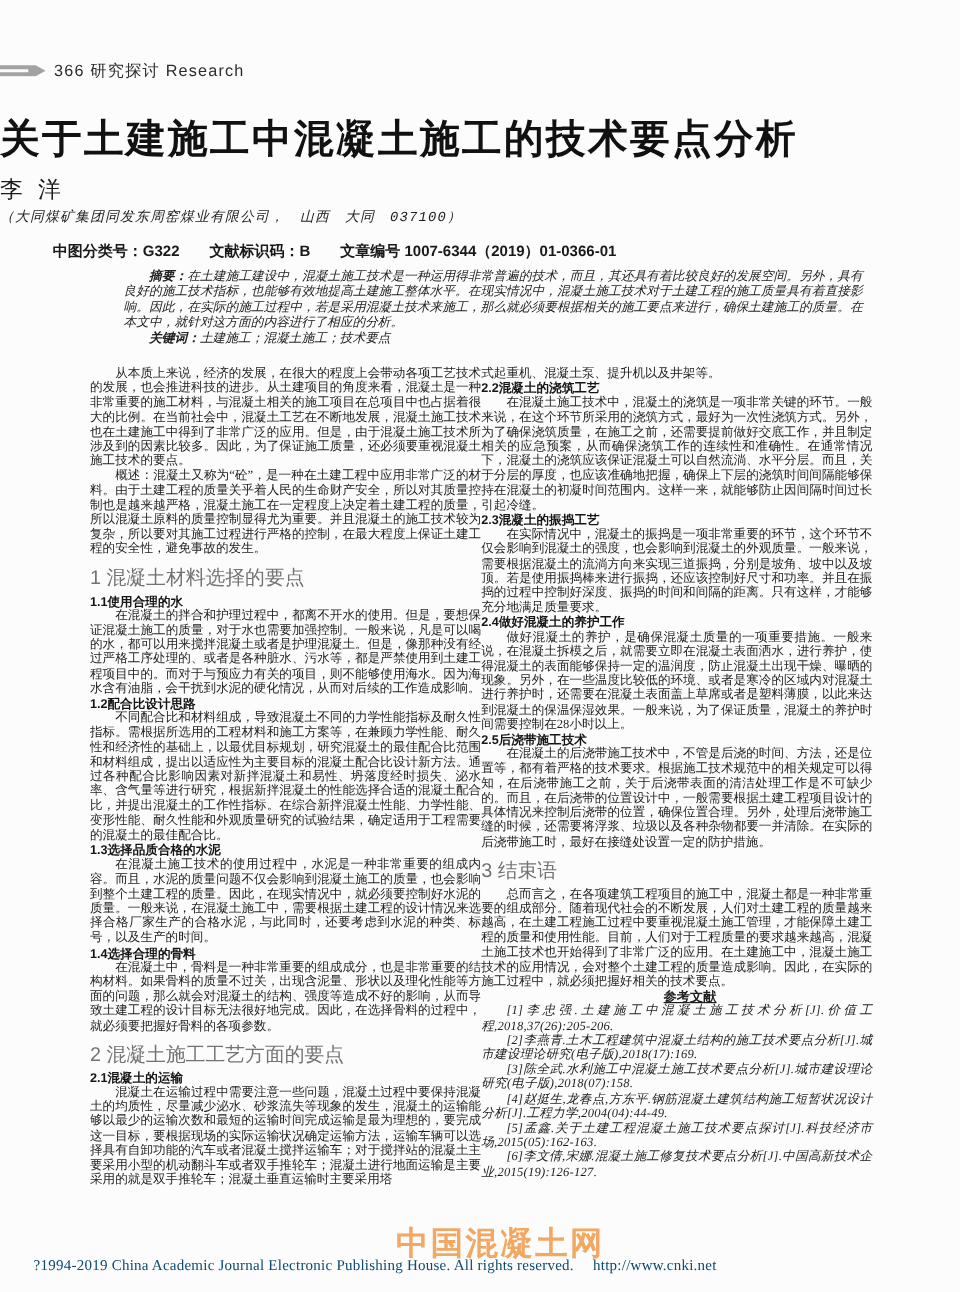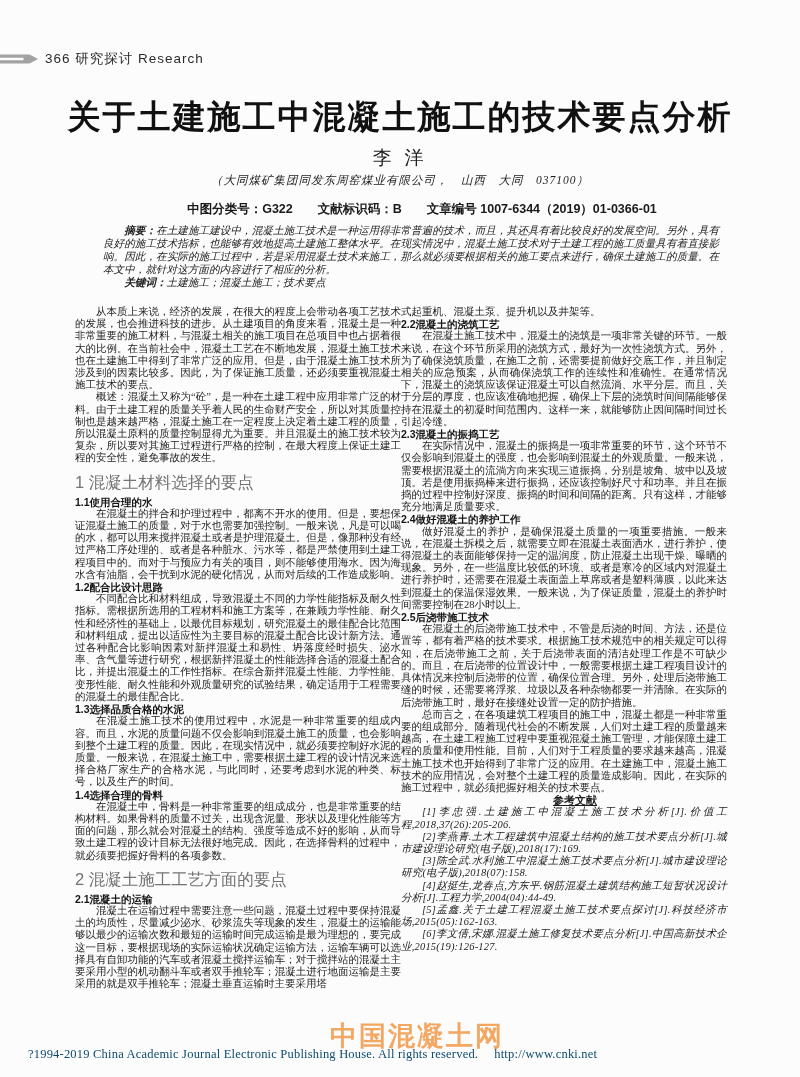--- a/index.html
+++ b/index.html
@@ -7,24 +7,24 @@
         font-family:"Liberation Serif","DejaVu Serif",serif;color:#1c1c1c;overflow:hidden;}
 
   
   .hdr{position:absolute;top:50px;left:0;display:flex;align-items:center;}
   .hdr-arrow{width:38px;height:13px;background:#a2a2a2;
              clip-path:polygon(0 15%,78% 15%,100% 50%,78% 85%,0 85%,0 60%,62% 60%,62% 40%,0 40%);}
   .hdr-label{margin-left:7px;font-family:"Liberation Sans","DejaVu Sans",sans-serif;
              font-size:13.5px;color:#2b2b2b;letter-spacing:1px;}
 
   
-  .tblock{position:absolute;top:96px;left:0;width:800px;text-align:center;}
+  .tblock{position:absolute;top:96px;left:0;width:800px;text-align:left;}
   .title{font-size:33px;font-weight:700;letter-spacing:2px;line-height:42px;color:#111;}
   .author{margin-top:7px;font-size:19px;letter-spacing:4px;}
-  .affil{margin-top:2px;font-size:11.5px;font-style:italic;letter-spacing:1px;}
+  .affil{margin-top:2px;font-size:11.5px;font-style:italic;letter-spacing:1px;font-family:Liberation Mono, monospace;}
   .meta{margin-top:13px;font-size:12.5px;font-weight:700;
         font-family:"Liberation Sans","DejaVu Sans",sans-serif;color:#191919;padding-left:44px;}
 
   
   .abstract{position:absolute;top:224px;left:103px;width:616px;font-size:10.6px;
             font-style:italic;line-height:13px;text-align:justify;color:#222;}
   .abstract p{margin:0;text-indent:2em;}
   .abstract .lbl{font-weight:700;}
 
   
@@ -90,20 +90,21 @@
     <div class="col">
       <p class="noind">式起重机、混凝土泵、提升机以及井架等。</p>
       <div class="h2">2.2混凝土的浇筑工艺</div>
       <p>在混凝土施工技术中，混凝土的浇筑是一项非常关键的环节。一般来说，在这个环节所采用的浇筑方式，最好为一次性浇筑方式。另外，为了确保浇筑质量，在施工之前，还需要提前做好交底工作，并且制定相关的应急预案，从而确保浇筑工作的连续性和准确性。在通常情况下，混凝土的浇筑应该保证混凝土可以自然流淌、水平分层。而且，关于分层的厚度，也应该准确地把握，确保上下层的浇筑时间间隔能够保持在混凝土的初凝时间范围内。这样一来，就能够防止因间隔时间过长引起冷缝。</p>
       <div class="h2">2.3混凝土的振捣工艺</div>
       <p>在实际情况中，混凝土的振捣是一项非常重要的环节，这个环节不仅会影响到混凝土的强度，也会影响到混凝土的外观质量。一般来说，需要根据混凝土的流淌方向来实现三道振捣，分别是坡角、坡中以及坡顶。若是使用振捣棒来进行振捣，还应该控制好尺寸和功率。并且在振捣的过程中控制好深度、振捣的时间和间隔的距离。只有这样，才能够充分地满足质量要求。</p>
       <div class="h2">2.4做好混凝土的养护工作</div>
       <p>做好混凝土的养护，是确保混凝土质量的一项重要措施。一般来说，在混凝土拆模之后，就需要立即在混凝土表面洒水，进行养护，使得混凝土的表面能够保持一定的温润度，防止混凝土出现干燥、曝晒的现象。另外，在一些温度比较低的环境、或者是寒冷的区域内对混凝土进行养护时，还需要在混凝土表面盖上草席或者是塑料薄膜，以此来达到混凝土的保温保湿效果。一般来说，为了保证质量，混凝土的养护时间需要控制在28小时以上。</p>
       <div class="h2">2.5后浇带施工技术</div>
       <p>在混凝土的后浇带施工技术中，不管是后浇的时间、方法，还是位置等，都有着严格的技术要求。根据施工技术规范中的相关规定可以得知，在后浇带施工之前，关于后浇带表面的清洁处理工作是不可缺少的。而且，在后浇带的位置设计中，一般需要根据土建工程项目设计的具体情况来控制后浇带的位置，确保位置合理。另外，处理后浇带施工缝的时候，还需要将浮浆、垃圾以及各种杂物都要一并清除。在实际的后浇带施工时，最好在接缝处设置一定的防护措施。</p>
+      <div class="h1">3 结束语</div>
       <p>总而言之，在各项建筑工程项目的施工中，混凝土都是一种非常重要的组成部分。随着现代社会的不断发展，人们对土建工程的质量越来越高，在土建工程施工过程中要重视混凝土施工管理，才能保障土建工程的质量和使用性能。目前，人们对于工程质量的要求越来越高，混凝土施工技术也开始得到了非常广泛的应用。在土建施工中，混凝土施工技术的应用情况，会对整个土建工程的质量造成影响。因此，在实际的施工过程中，就必须把握好相关的技术要点。</p>
       <p class="refs-h">参考文献</p>
       <p class="ref">[1]李忠强.土建施工中混凝土施工技术分析[J].价值工程,2018,37(26):205-206.</p>
       <p class="ref">[2]李燕青.土木工程建筑中混凝土结构的施工技术要点分析[J].城市建设理论研究(电子版),2018(17):169.</p>
       <p class="ref">[3]陈全武.水利施工中混凝土施工技术要点分析[J].城市建设理论研究(电子版),2018(07):158.</p>
       <p class="ref">[4]赵挺生,龙春点,方东平.钢筋混凝土建筑结构施工短暂状况设计分析[J].工程力学,2004(04):44-49.</p>
       <p class="ref">[5]孟鑫.关于土建工程混凝土施工技术要点探讨[J].科技经济市场,2015(05):162-163.</p>
       <p class="ref">[6]李文倩,宋娜.混凝土施工修复技术要点分析[J].中国高新技术企业,2015(19):126-127.</p>
     </div>
 

